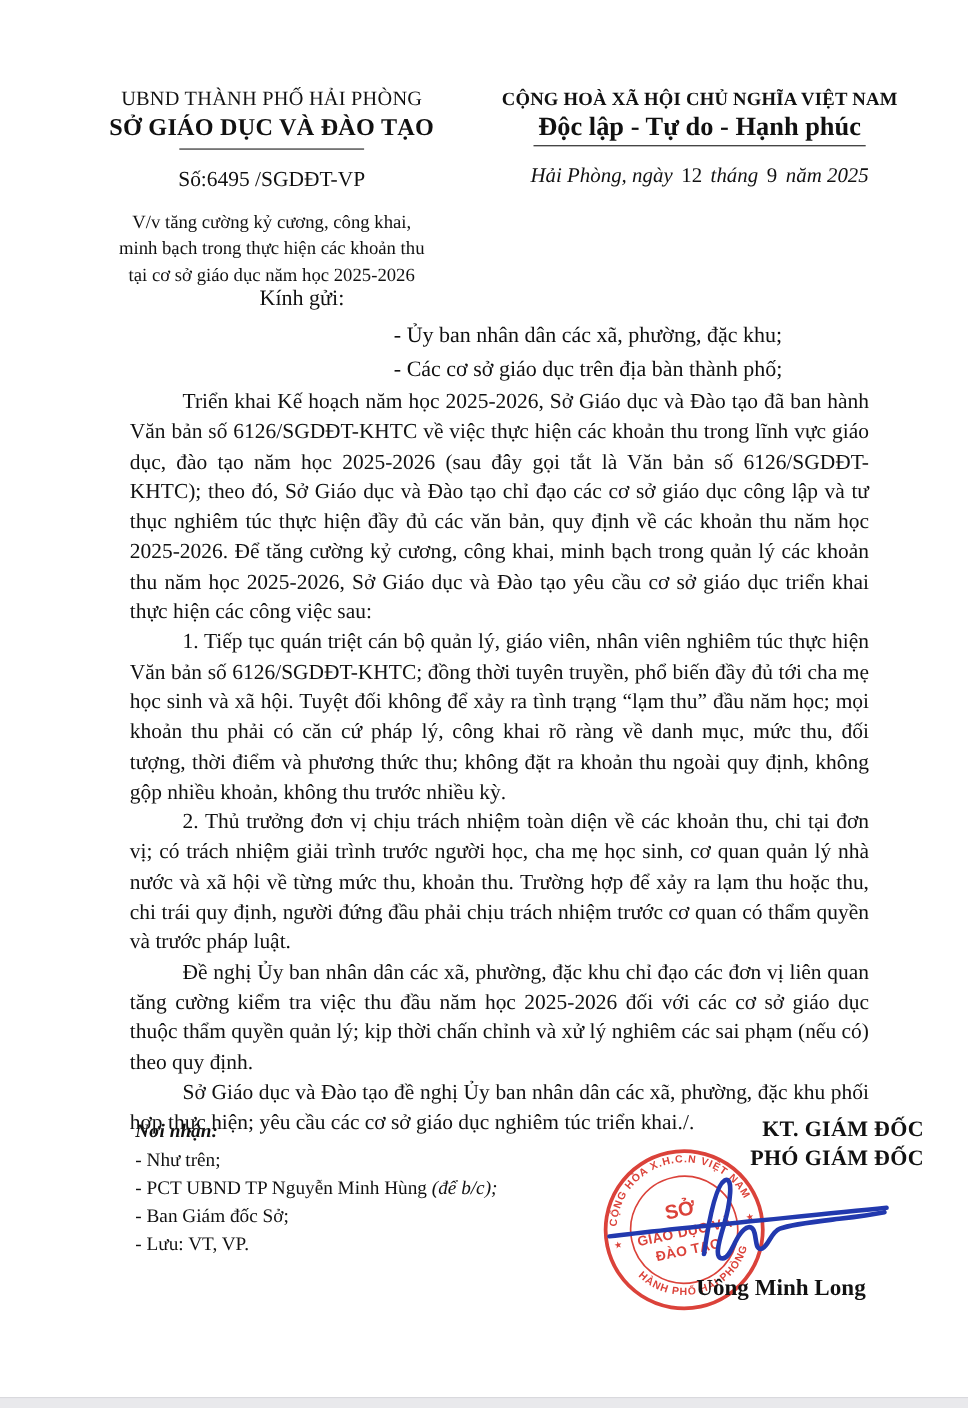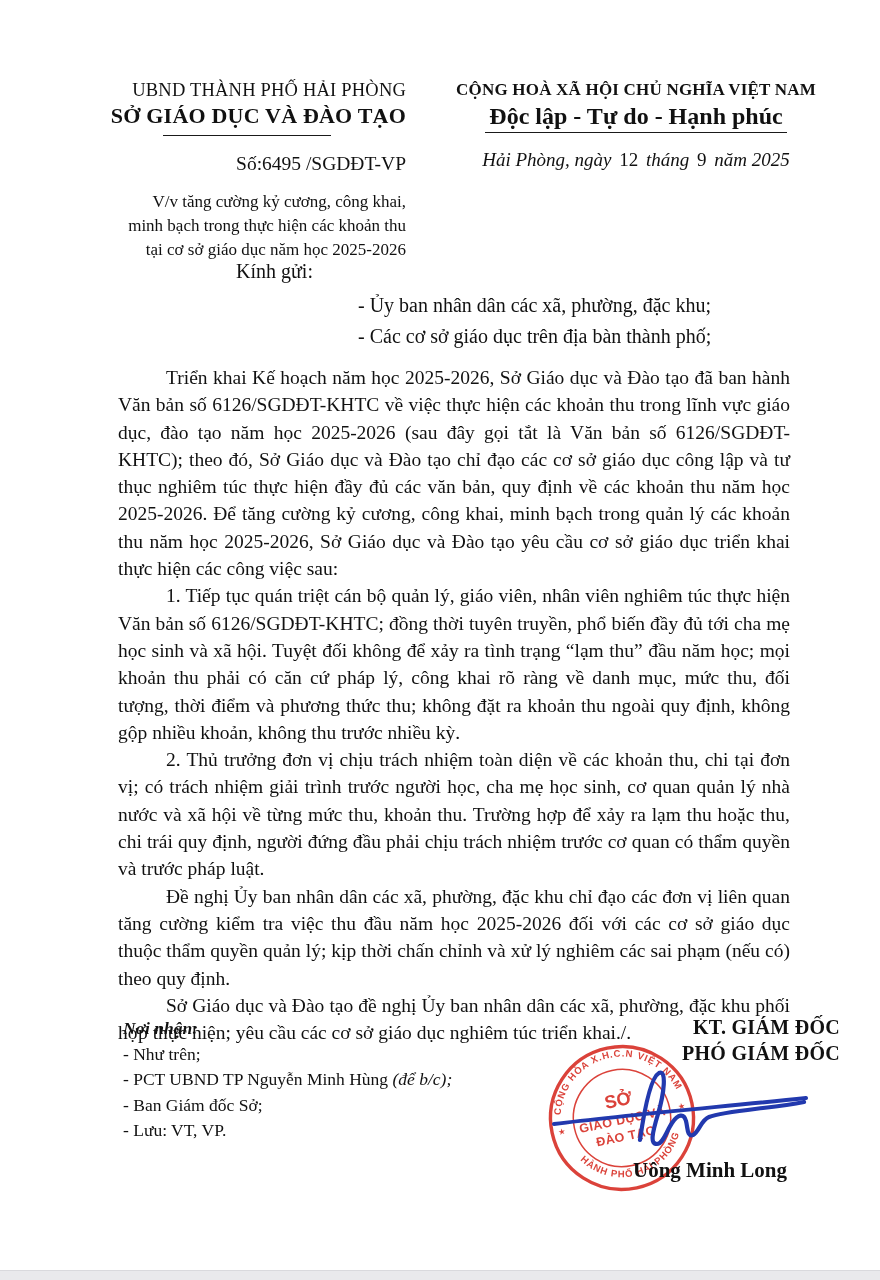--- a/index.html
+++ b/index.html
@@ -1,37 +1,37 @@
 <!DOCTYPE html>
 <html><head>
 <meta charset="utf-8">
 <style>
   html,body{margin:0;padding:0;background:#ffffff;}
   .page{
     position:relative;width:880px;height:1280px;background:#ffffff;overflow:hidden;
     font-family:"Liberation Serif","DejaVu Serif",serif;color:#111;
   }
   
-  .hdr-left{position:absolute;left:88px;top:80px;width:318px;text-align:right;}
+  .hdr-left{position:absolute;left:88px;top:80px;width:318px;text-align:center;}
   .hdr-left .l1{font-size:18.5px;letter-spacing:.2px;}
   .hdr-left .l2{font-size:22px;font-weight:bold;margin-top:2px;letter-spacing:.2px;}
   .hdr-left .rule{width:168px;border-top:1.6px solid #1a1a1a;margin:6px auto 0 auto;}
   .hdr-left .so{font-size:19.5px;margin-top:17px;}
   .hdr-left .subject{font-size:17px;line-height:24px;margin-top:15px;}
   .hdr-right{position:absolute;left:415px;top:80px;width:442px;text-align:center;}
   .hdr-right .n1{font-size:17px;font-weight:bold;letter-spacing:.2px;}
   .hdr-right .n2{display:inline-block;font-size:24px;font-weight:bold;margin-top:3px;
                  border-bottom:1.6px solid #1a1a1a;padding:0 4px 2px 4px;}
   .hdr-right .date{font-size:19px;font-style:italic;margin-top:16px;}
   .hdr-right .date .num{font-style:normal;padding:0 3px;}
   
   .kinhgui{position:absolute;left:236px;top:260px;font-size:20px;}
   .recips{position:absolute;left:358px;top:290px;font-size:20px;line-height:31px;}
   
-  .bodytext{position:absolute;left:118px;top:364px;width:672px;}
+  .bodytext{position:absolute;left:118px;top:352px;width:672px;}
   .bodytext p{margin:0;font-size:19.5px;line-height:27.3px;text-align:justify;text-indent:48px;}
   
   .noinhan{position:absolute;left:123px;top:1016px;font-size:17.5px;line-height:25.5px;}
   .noinhan .lab{font-weight:bold;font-style:italic;}
   .noinhan .it{font-style:italic;}
   .sigblock{position:absolute;left:560px;top:1014px;width:280px;text-align:right;}
   .sigblock .t{font-size:20px;font-weight:bold;line-height:26px;letter-spacing:.3px;}
   .signame{position:absolute;left:560px;top:1158px;width:300px;text-align:center;
            font-size:21px;font-weight:bold;}
   

